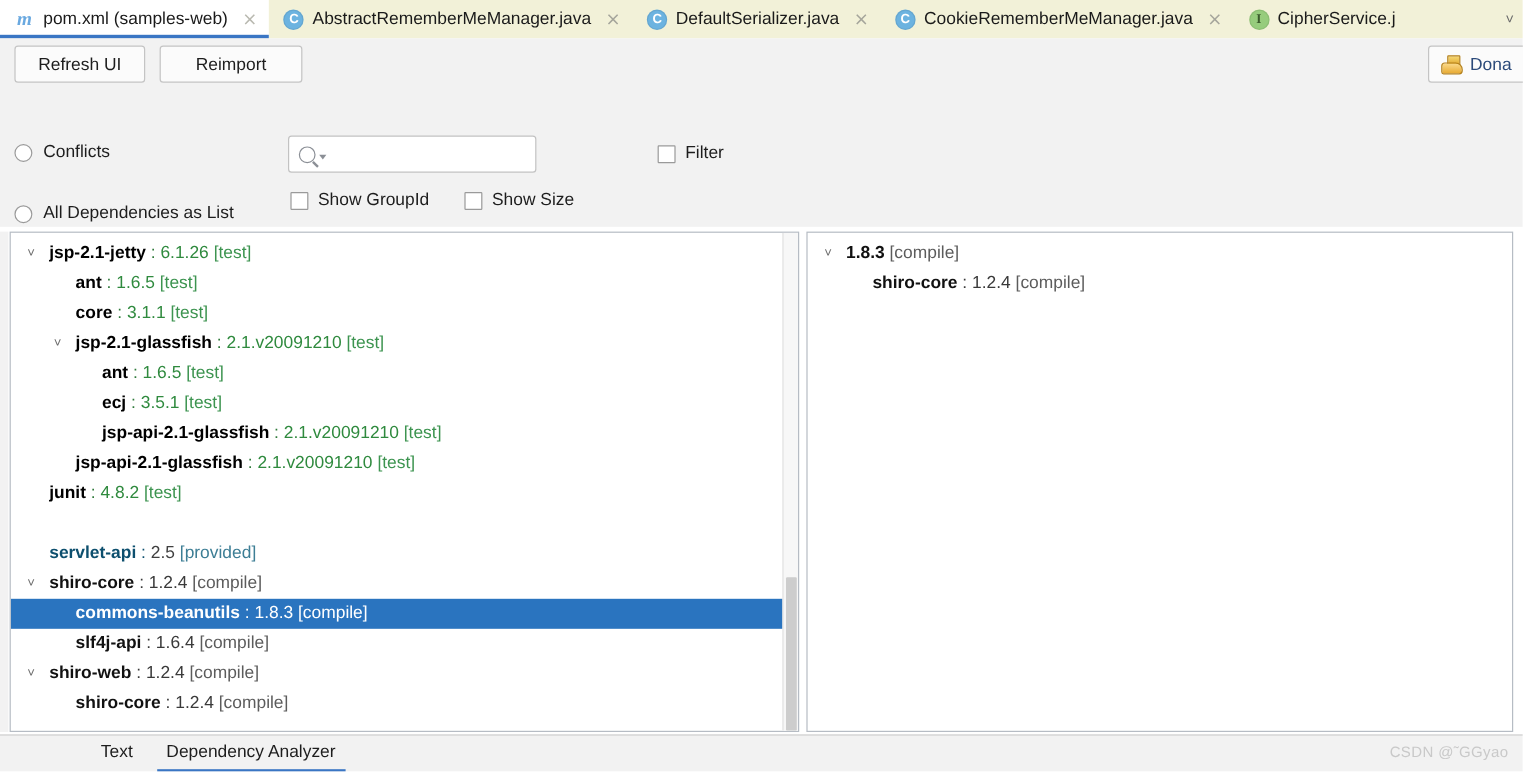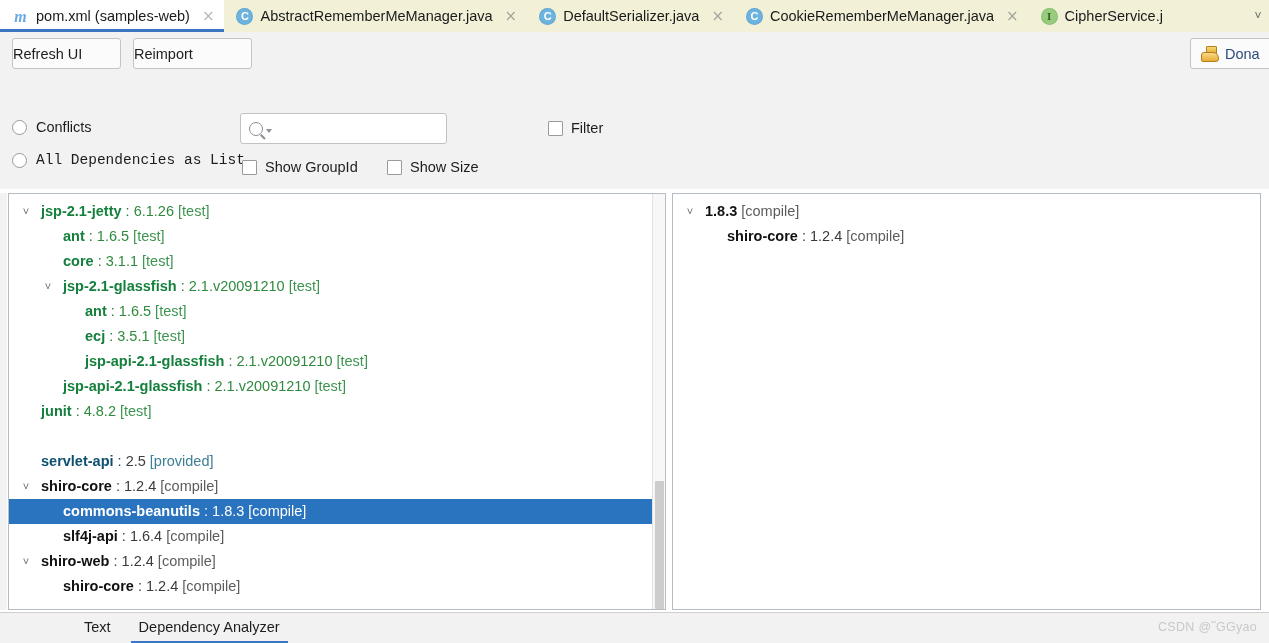--- a/index.html
+++ b/index.html
@@ -58,21 +58,21 @@
   }
 
   
   .toolrow{
     position:absolute;left:0;top:32px;width:1269px;height:157px;
     background:#f2f2f2;box-sizing:border-box;
   }
   .btn{
     position:absolute;border:1px solid #c4c4c4;border-radius:3px;background:#fbfbfb;
     font-family:"Liberation Sans",sans-serif;font-size:14.5px;color:#1d1d1d;
-    height:29px;display:flex;align-items:center;justify-content:flex-start;cursor:default;
+    height:29px;display:flex;align-items:center;justify-content:center;cursor:default;
   }
   #btn-refresh{left:12px;top:6px;width:107px;}
   #btn-reimport{left:133px;top:6px;width:117px;}
   #btn-donate{
     left:1190px;top:6px;width:110px;gap:7px;padding-left:10px;justify-content:flex-start;
     color:#2b4a7a;
   }
   .coin-icon{
     width:17px;height:16px;position:relative;flex:0 0 17px;
   }
@@ -90,21 +90,21 @@
   .radio-row{position:absolute;display:flex;align-items:center;gap:9px;cursor:default;}
   .radio{
     width:15px;height:15px;border-radius:50%;border:1px solid #9a9a9a;background:#fff;
     box-sizing:border-box;flex:0 0 15px;position:relative;
   }
   .radio.on{border:1px solid #2b7fd4;background:#2b7fd4;}
   .radio.on:after{
     content:"";position:absolute;left:4px;top:4px;width:5px;height:5px;border-radius:50%;background:#fff;
   }
   #row-conflicts{left:12px;top:87px;}
-  #row-list{left:12px;top:120px;font-family:Liberation Mono, monospace;}
+  #row-list{left:12px;top:138px;}
   #row-tree{left:12px;top:164px;}
 
   
   .cb-row{position:absolute;display:flex;align-items:center;gap:8px;cursor:default;}
   .cbox{
     width:15px;height:15px;border:1px solid #9a9a9a;background:#fff;box-sizing:border-box;
     flex:0 0 15px;border-radius:1px;
   }
   #cb-filter{left:500px;top:88px;padding-left:48px;}
   #cb-groupid{left:242px;top:127px;}
@@ -154,21 +154,21 @@
   }
   .trow.sel{background:#2a74bf;}
   .chev{
     position:absolute;width:14px;height:25px;display:flex;align-items:center;justify-content:center;
     color:#6d6d6d;font-size:11px;
   }
   .art{font-weight:bold;}
   .sep{color:#3a3a3a;}
   .trow.sel .art,.trow.sel .ver,.trow.sel .scp,.trow.sel .sep{color:#ffffff;}
 
-  .sc-test   .art{color:#15803d;} .sc-test   .ver{color:#2f8a3e;} .sc-test   .scp{color:#3d9450;} .sc-test .sep{color:#2f7a3a;}
+  .sc-test   .art{color:#000000;} .sc-test   .ver{color:#2f8a3e;} .sc-test   .scp{color:#3d9450;} .sc-test .sep{color:#2f7a3a;}
   .sc-compile .art{color:#111111;} .sc-compile .ver{color:#3a3a3a;} .sc-compile .scp{color:#5c5c5c;}
   .sc-runtime .art{color:#8d3a73;} .sc-runtime .ver{color:#a65291;} .sc-runtime .scp{color:#b06ba0;} .sc-runtime .sep{color:#8d3a73;}
   .sc-provided .art{color:#0d4f6e;} .sc-provided .ver{color:#404040;} .sc-provided .scp{color:#3d7e95;} .sc-provided .sep{color:#0d4f6e;}
 
   
   .scrollbar{
     position:absolute;right:0;top:0;width:13px;height:100%;background:#f7f7f7;
     border-left:1px solid #e2e2e2;box-sizing:border-box;
   }
   .sbthumb{position:absolute;left:2px;width:9px;background:#cdcdcd;border-radius:1px;}

